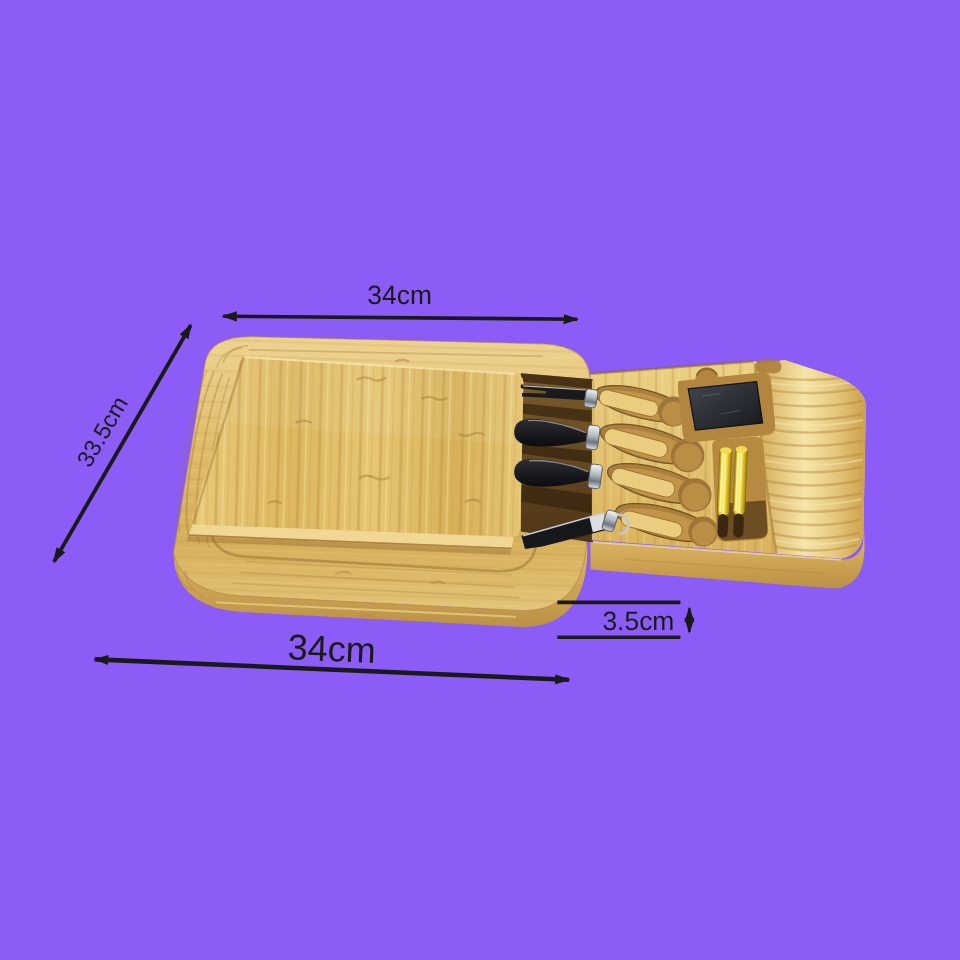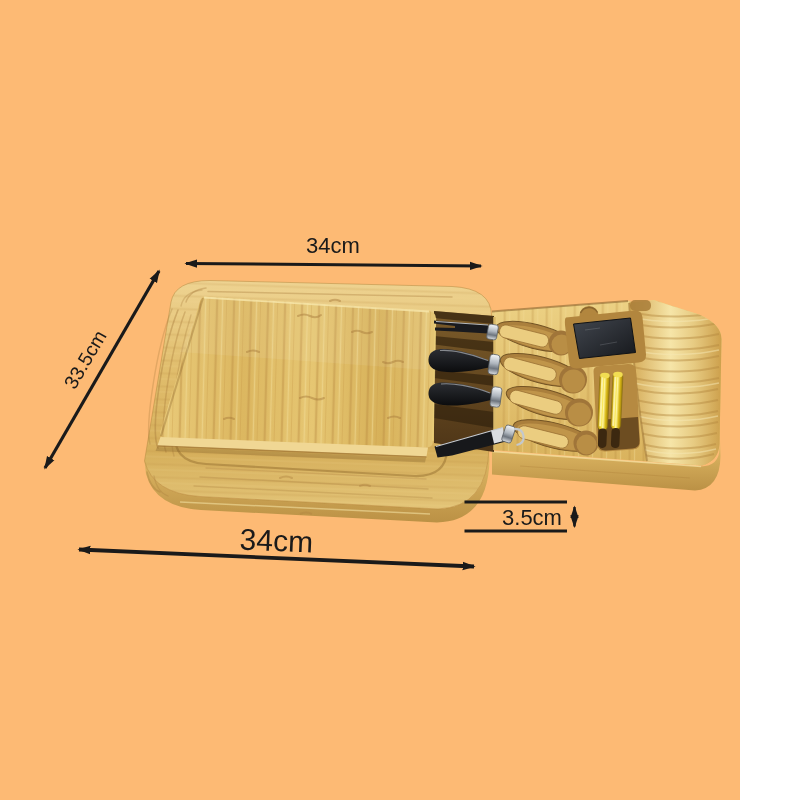--- a/index.html
+++ b/index.html
@@ -1,17 +1,17 @@
 <!DOCTYPE html>
 <html><head>
 <meta charset="utf-8">
 <style>
   html,body{margin:0;padding:0;background:#ffffff;}
   .stage{
-    width:740px;height:800px;background:#fdba74;position:relative;overflow:hidden;
+    width:800px;height:800px;background:#8b5cf6;position:relative;overflow:hidden;
     font-family:"Liberation Sans", sans-serif;
   }
   svg{display:block;}
   text{
     font-family:"Liberation Sans", sans-serif;
     fill:#1a1a1a;
   }
   .dim-label{font-weight:400;}
 </style>
 </head>

